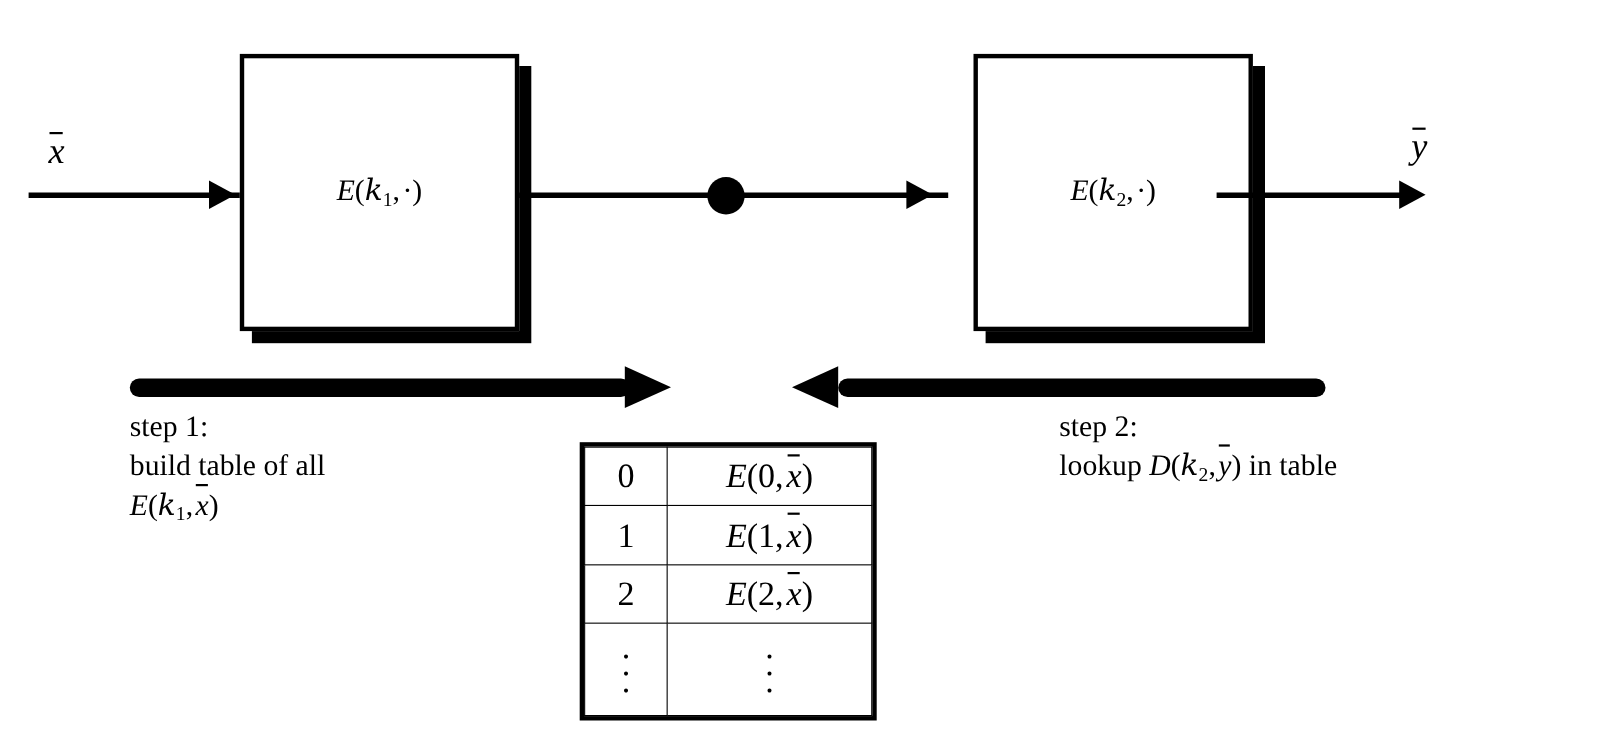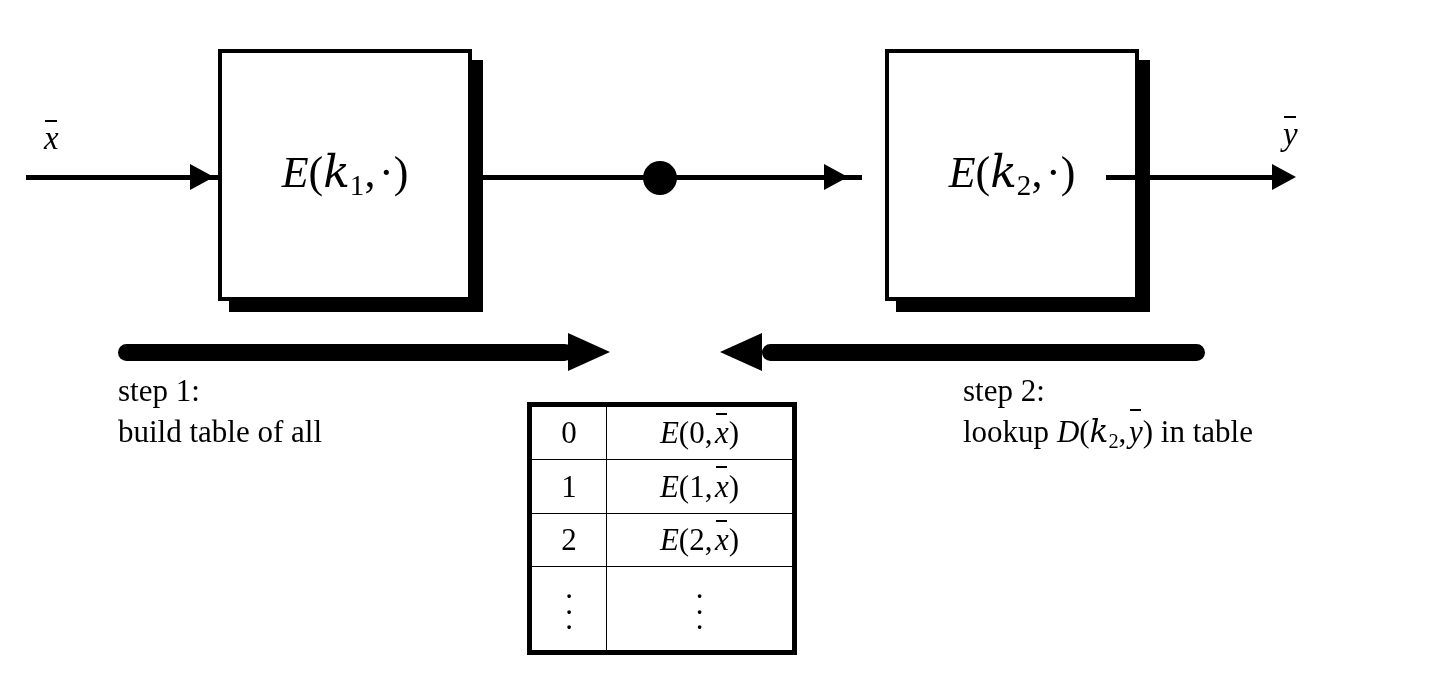--- a/index.html
+++ b/index.html
@@ -25,21 +25,21 @@
     position: absolute;
     background: #ffffff;
     border: 4px solid #000000;
     box-sizing: border-box;
     box-shadow: 11px 11px 0 0 #000000;
     display: flex;
     align-items: center;
     justify-content: center;
   }
   .proc-label {
-    font-size: 44px;
+    font-size: 27px;
     line-height: 1;
     white-space: nowrap;
   }
 
   
   .mi {            
     font-family: "Liberation Serif", "DejaVu Serif", serif;
     font-style: italic;
   }
   .mup {           
@@ -107,21 +107,21 @@
     position: absolute;
     width: 0; height: 0;
     border-top: 19px solid transparent;
     border-bottom: 19px solid transparent;
     border-right: 42px solid #000000;
   }
 
   
   .caption {
     position: absolute;
-    font-size: 31px;
+    font-size: 27px;
     line-height: 1.33;
     white-space: nowrap;
   }
   .caption .ln { display: block; }
 
   
   .lookup-table {
     position: absolute;
     border: 4px solid #000000;
     box-sizing: border-box;
@@ -194,20 +194,23 @@
 
   <div class="fat-shaft" style="left:118px; top:344px; width:455px;"></div>
   <div class="fat-head-right" style="left:568px; top:333px;"></div>
 
   <div class="fat-shaft" style="left:762px; top:344px; width:443px;"></div>
   <div class="fat-head-left" style="left:720px; top:333px;"></div>
 
   <div class="caption" style="left:118px; top:370px;">
     <span class="ln">step 1:</span>
     <span class="ln">build table of all</span>
+    <span class="ln">
+      <span class="mi">E</span><span class="mup">(</span><span class="script">k</span><span class="sub">1</span><span class="mup">, </span><span class="mi bar">x</span><span class="mup">)</span>
+    </span>
   </div>
 
   <div class="caption" style="left:963px; top:370px;">
     <span class="ln">step 2:</span>
     <span class="ln">
       <span>lookup&nbsp;</span><span class="mi">D</span><span class="mup">(</span><span class="script">k</span><span class="sub">2</span><span class="mup">, </span><span class="mi bar">y</span><span class="mup">)</span><span>&nbsp;in table</span>
     </span>
   </div>
 
   <div class="lookup-table" style="left:527px; top:402px; width:270px; height:253px;">

